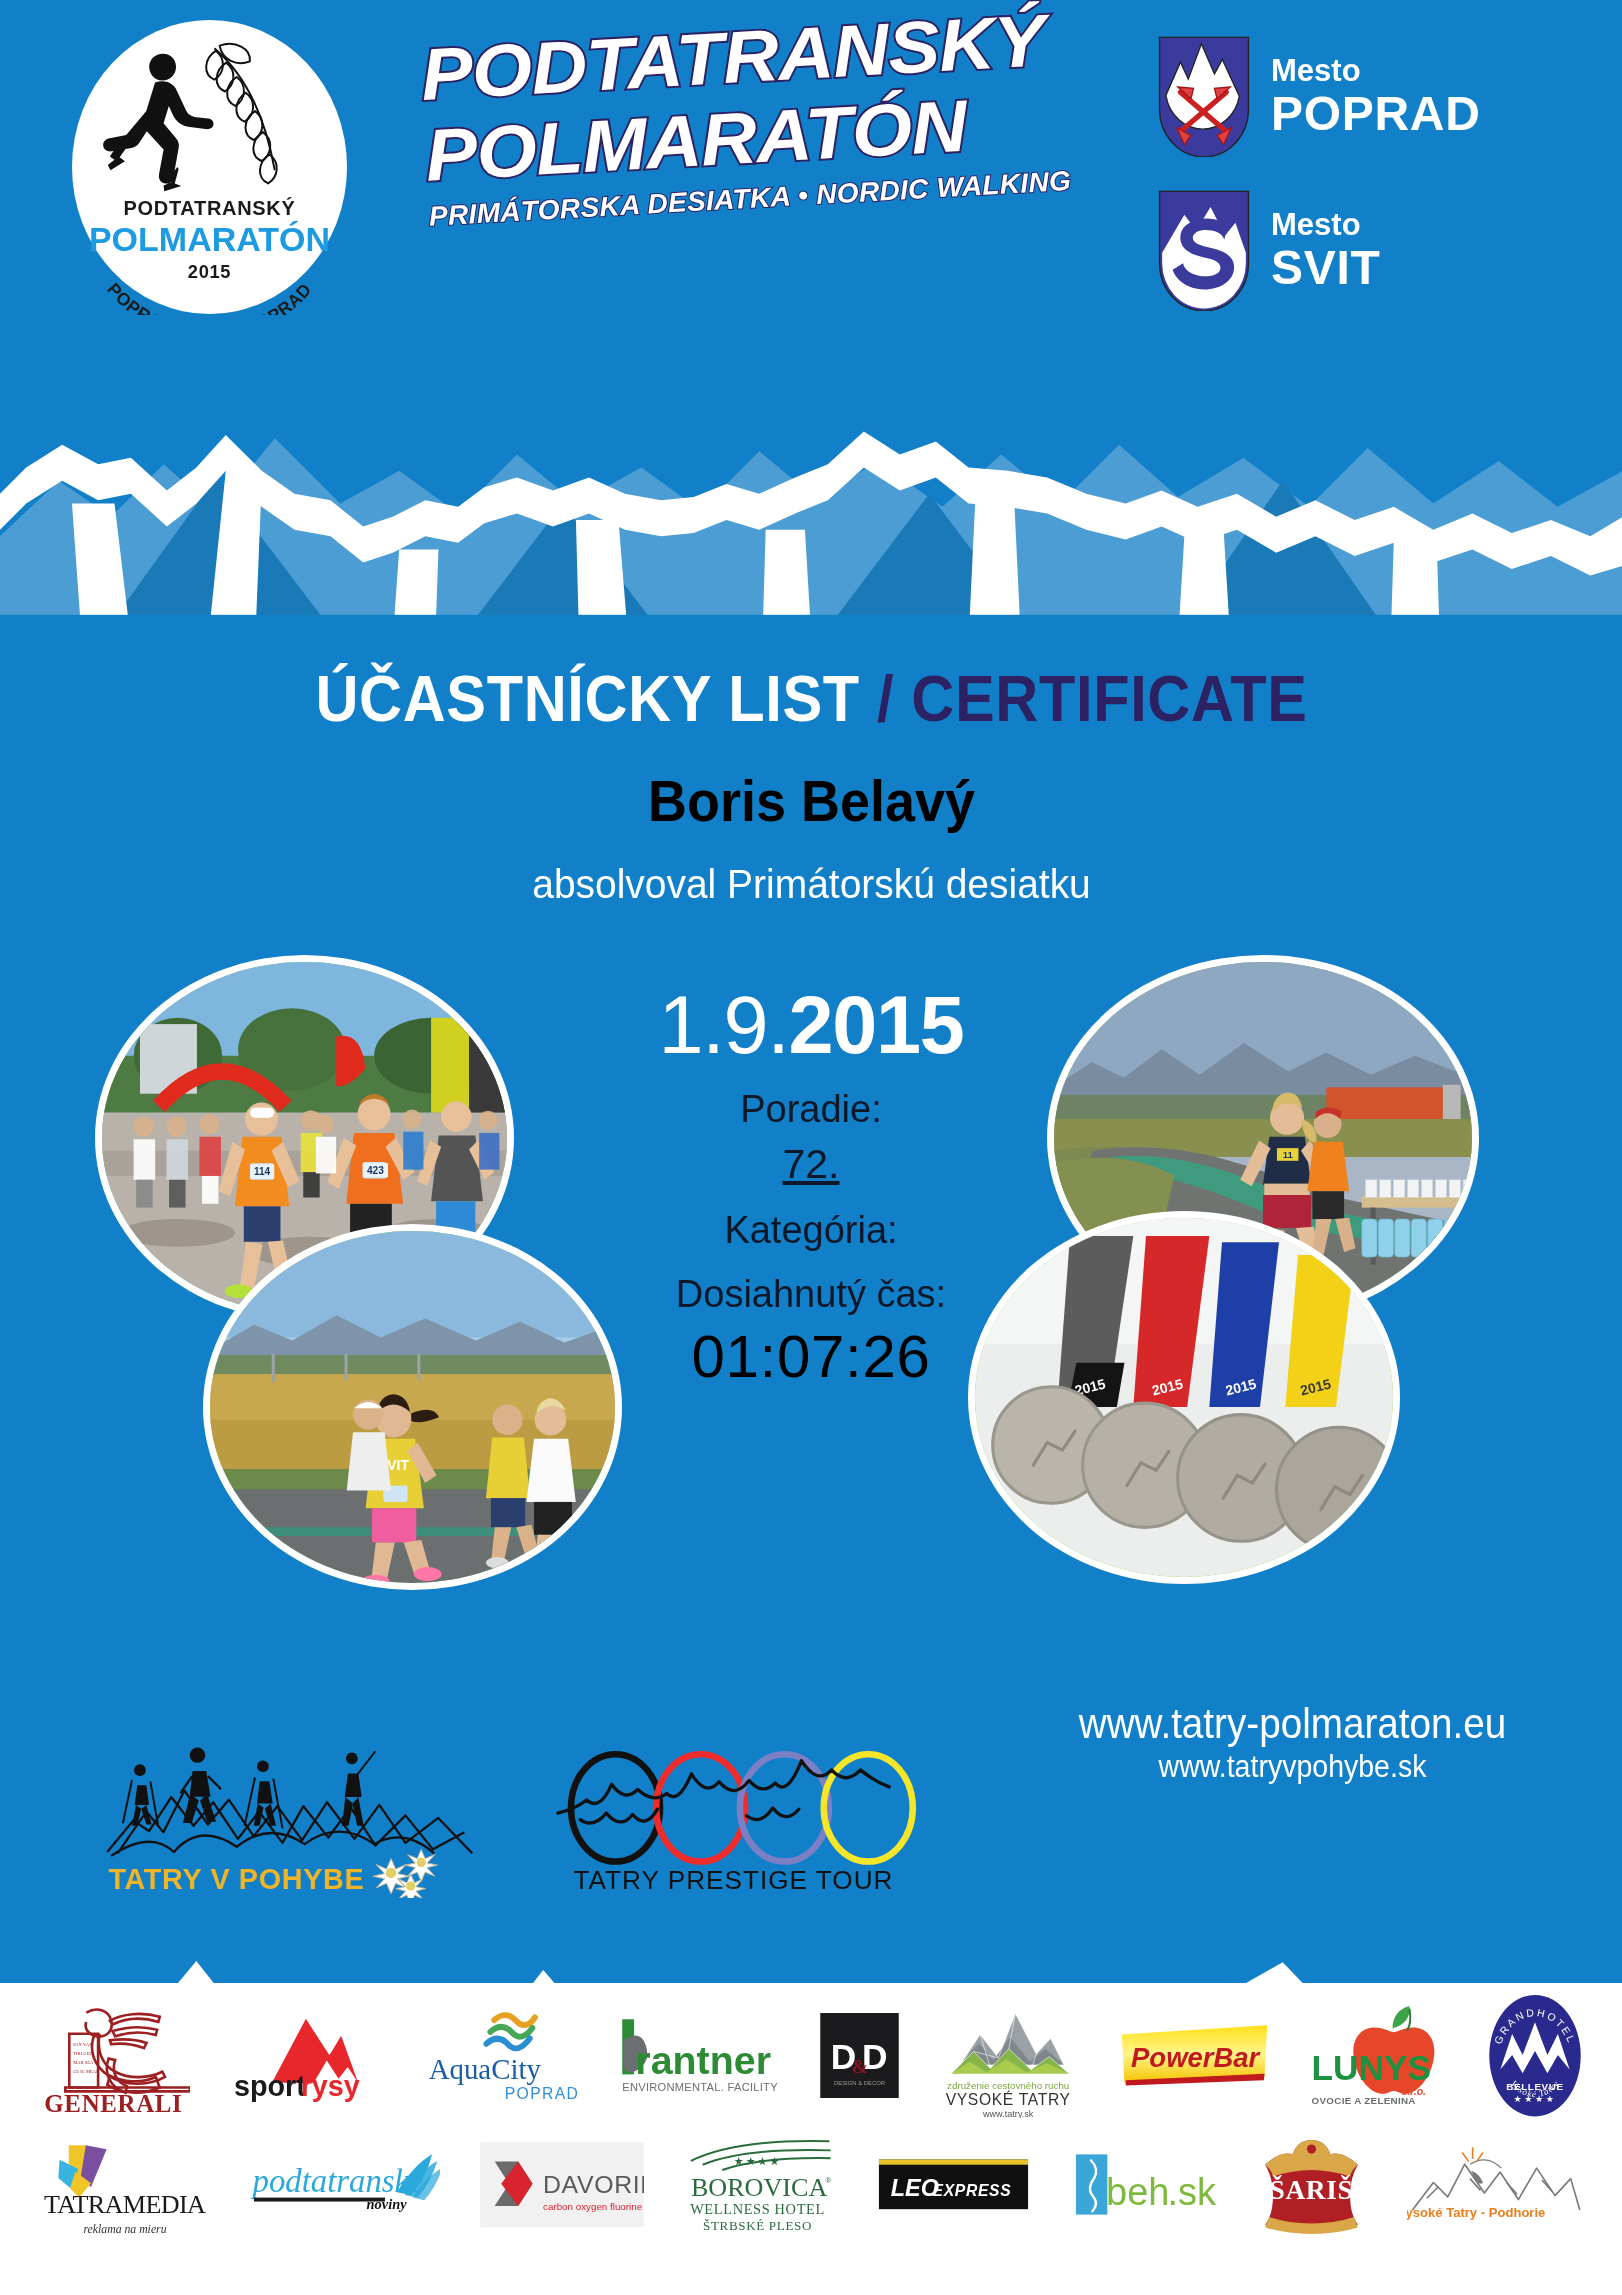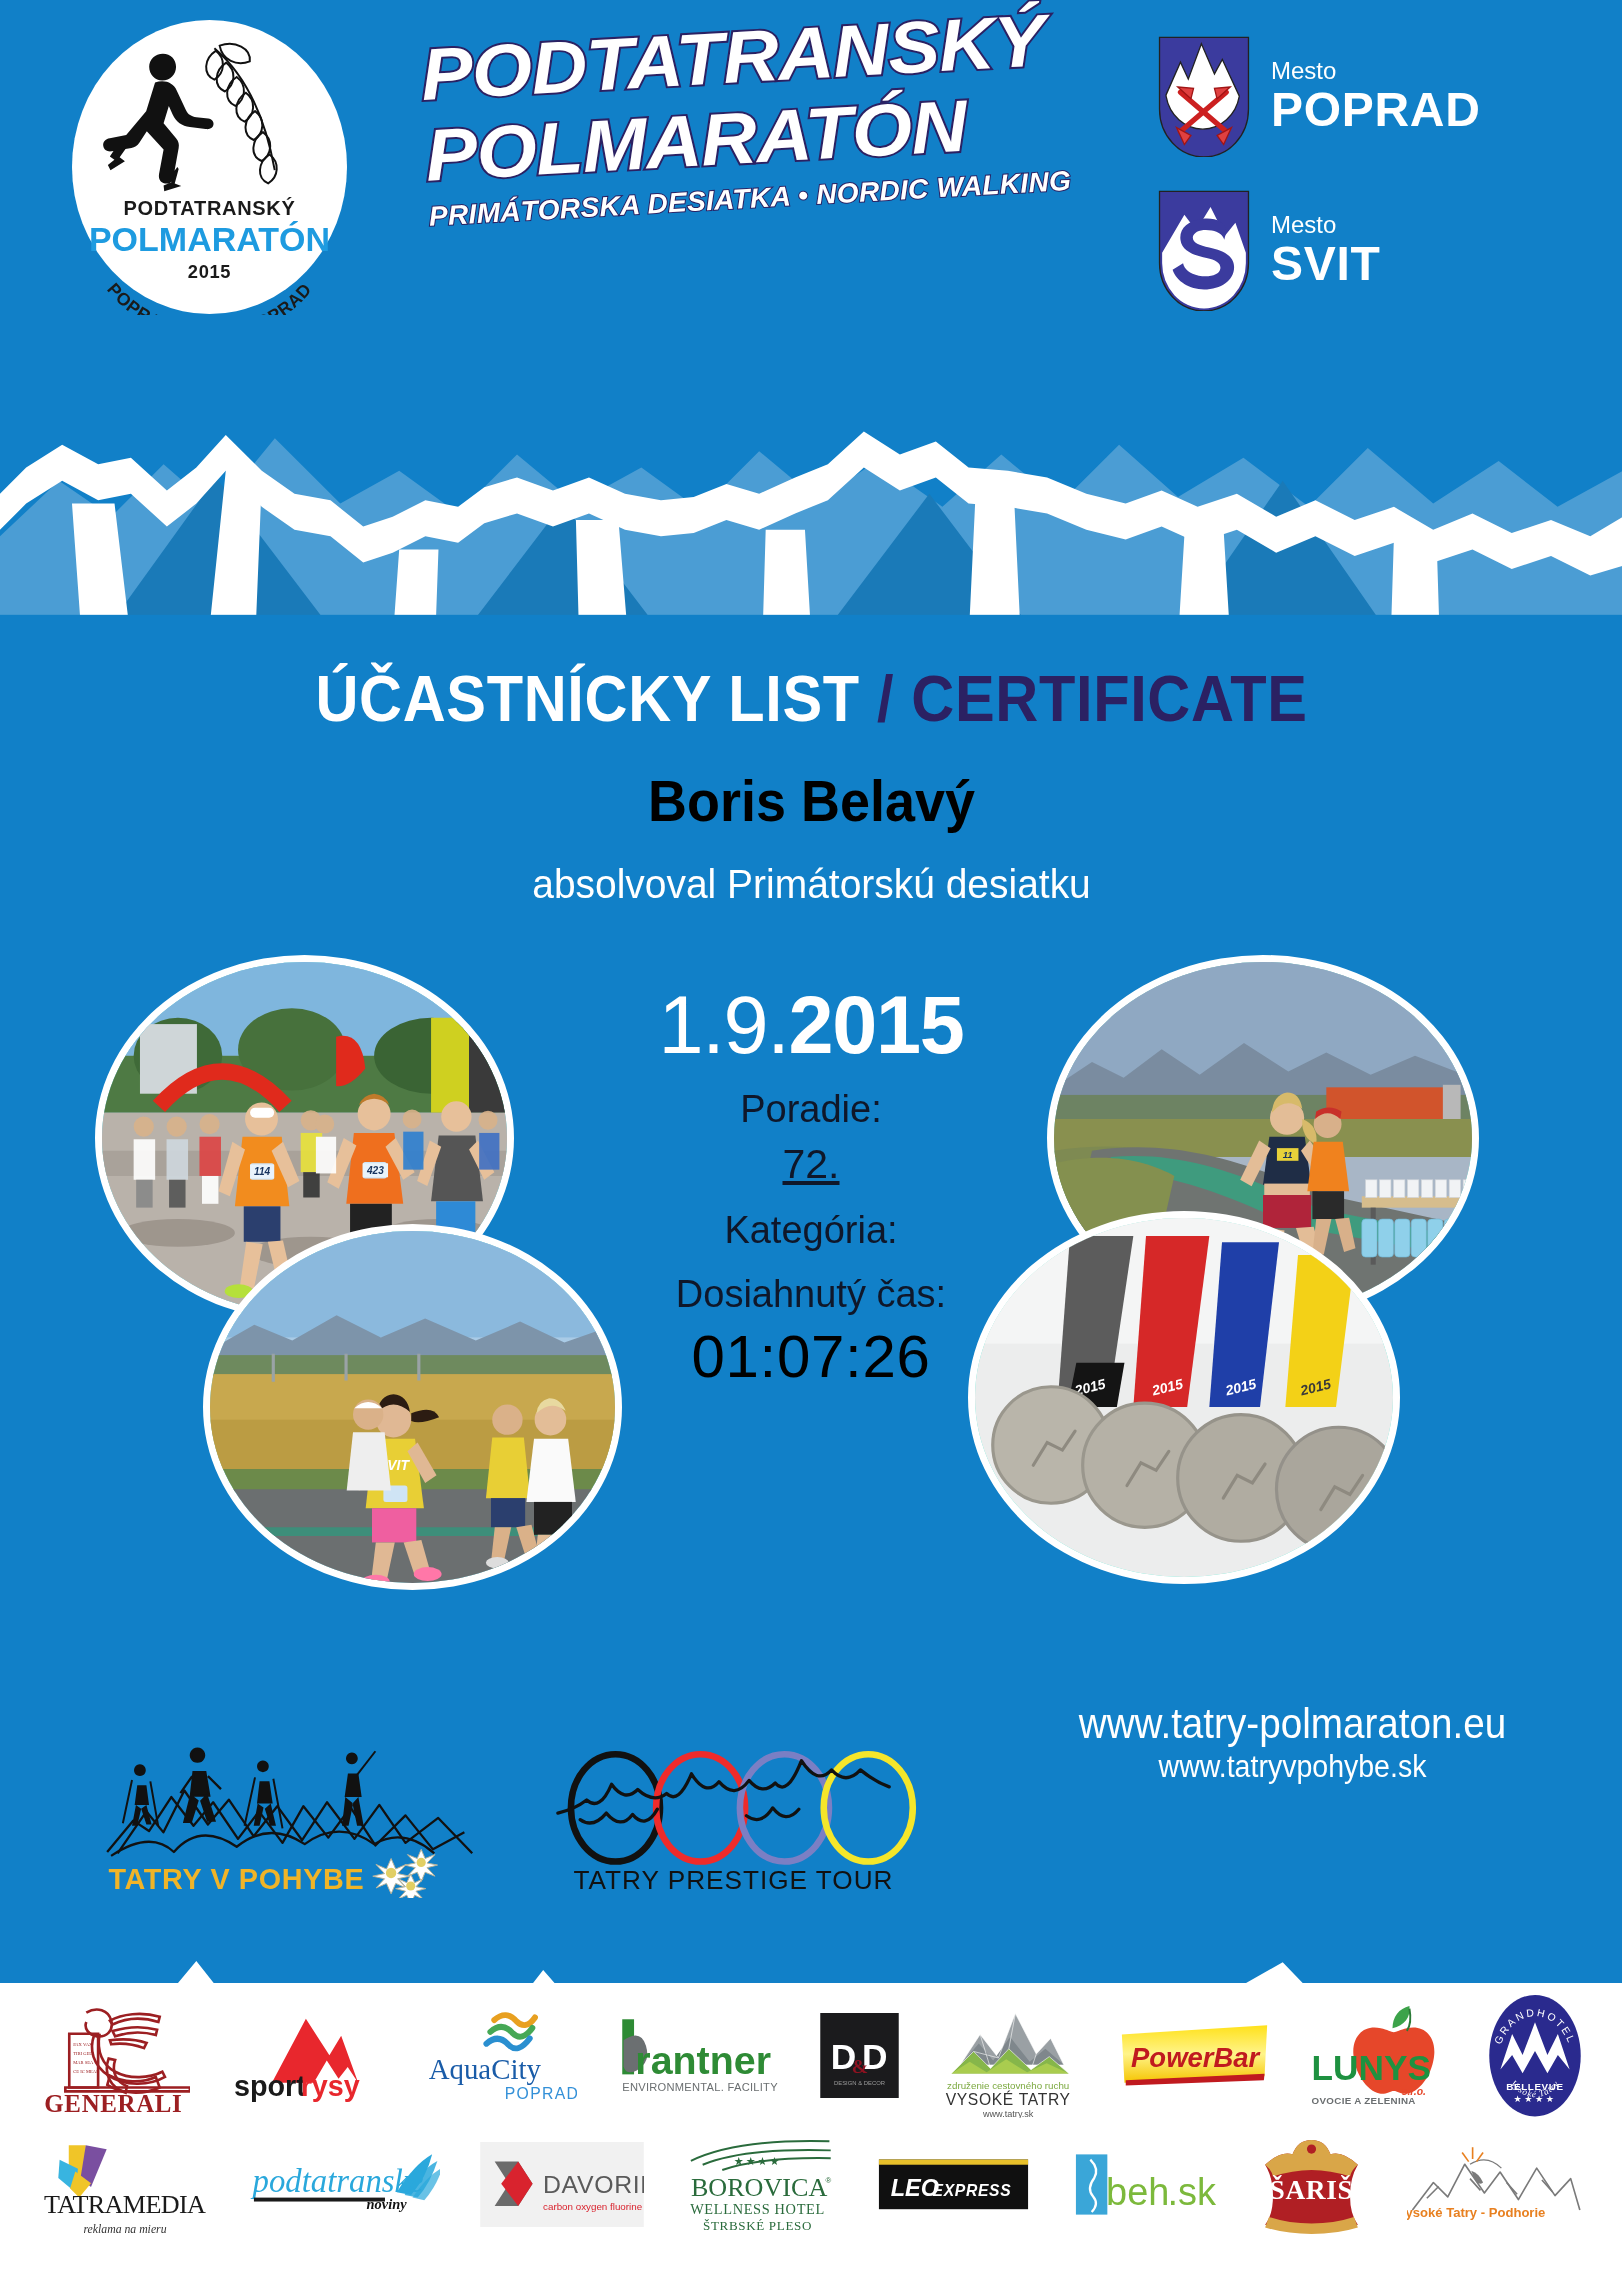--- a/index.html
+++ b/index.html
@@ -55,21 +55,21 @@
   #t1 { font-size:73px; line-height:77px; transform:scaleX(1.06); transform-origin:left; }
   #t2 { font-size:73px; line-height:86px; transform:scaleX(1.06); transform-origin:left; }
   #t3 { font-size:27.5px; line-height:35px; -webkit-text-stroke:2px #2b2163; letter-spacing:0.3px; transform:scaleX(1.02); transform-origin:left; }
 
   
   .city-row { position:absolute; display:flex; align-items:center; }
   #city-poprad { left:1158px; top:36px; }
   #city-svit   { left:1158px; top:190px; }
   .crest { width:92px; height:121px; margin-right:21px; }
   .city-txt { color:#ffffff; line-height:1; }
-  .city-mesto { font-size:24px; font-weight:normal; margin-bottom:3.9px; }
+  .city-mesto { font-size:31px; font-weight:bold; margin-bottom:3.9px; }
   .city-name  { font-size:48px; font-weight:bold; letter-spacing:0.7px; }
 
   
   #mountains { position:absolute; left:0; top:340px; width:1623px; height:301px; z-index:3; }
 
   
   #cert-title {
     position:absolute; left:0; top:667px; width:1623px; text-align:center;
     font-size:64px; font-weight:bold; line-height:1; letter-spacing:0.7px; z-index:5;
     transform:scaleX(0.93);
@@ -84,21 +84,21 @@
   }
   #participant-sub {
     position:absolute; left:0; top:864px; width:1623px; text-align:center;
     font-size:41px; color:#ffffff; line-height:1; z-index:5;
     transform:scaleX(0.95);
   }
 
   
   .photo {
     position:absolute; border-radius:50%; border:7.2px solid #ffffff;
-    overflow:hidden; z-index:4; background:#5eead4;font-style:italic;
+    overflow:hidden; z-index:4; background:#84cc16;
   }
   #photo-start   { left:95px;  top:955px; width:419px;  height:366px; }
   #photo-field   { left:203px;  top:1224px; width:419px;  height:366px; z-index:5; }
   #photo-road    { left:1047px; top:955px; width:432px;  height:366px; }
   #photo-medals  { left:968px; top:1211px; width:432px;  height:373px; z-index:5; }
   .photo svg { display:block; width:100%; height:100%; }
 
   
   #result-block { position:absolute; left:569px; top:982px; width:484px; text-align:center; z-index:7; }
   #res-date { font-size:81px; font-weight:bold; color:#ffffff; line-height:1.08; letter-spacing:-1.3px; }

